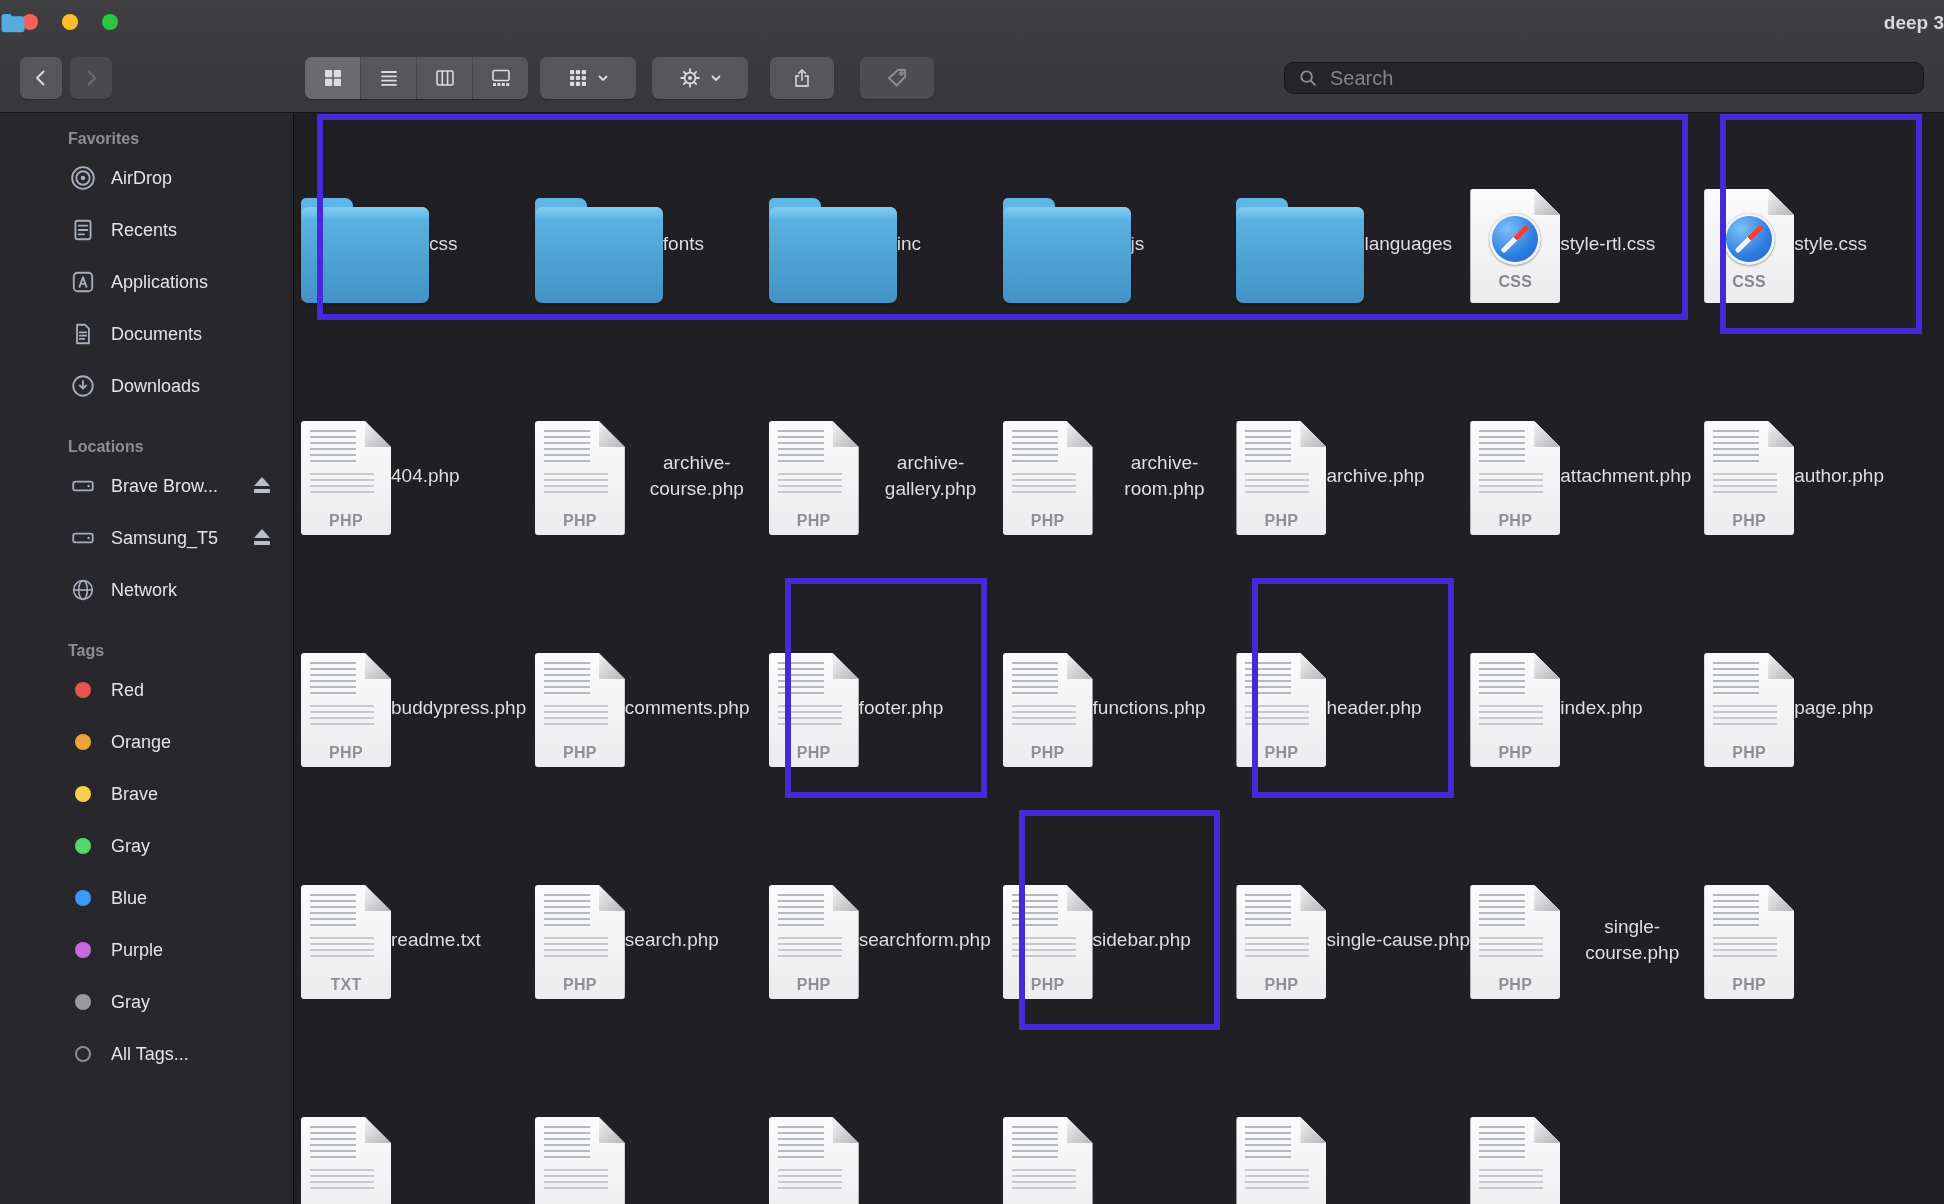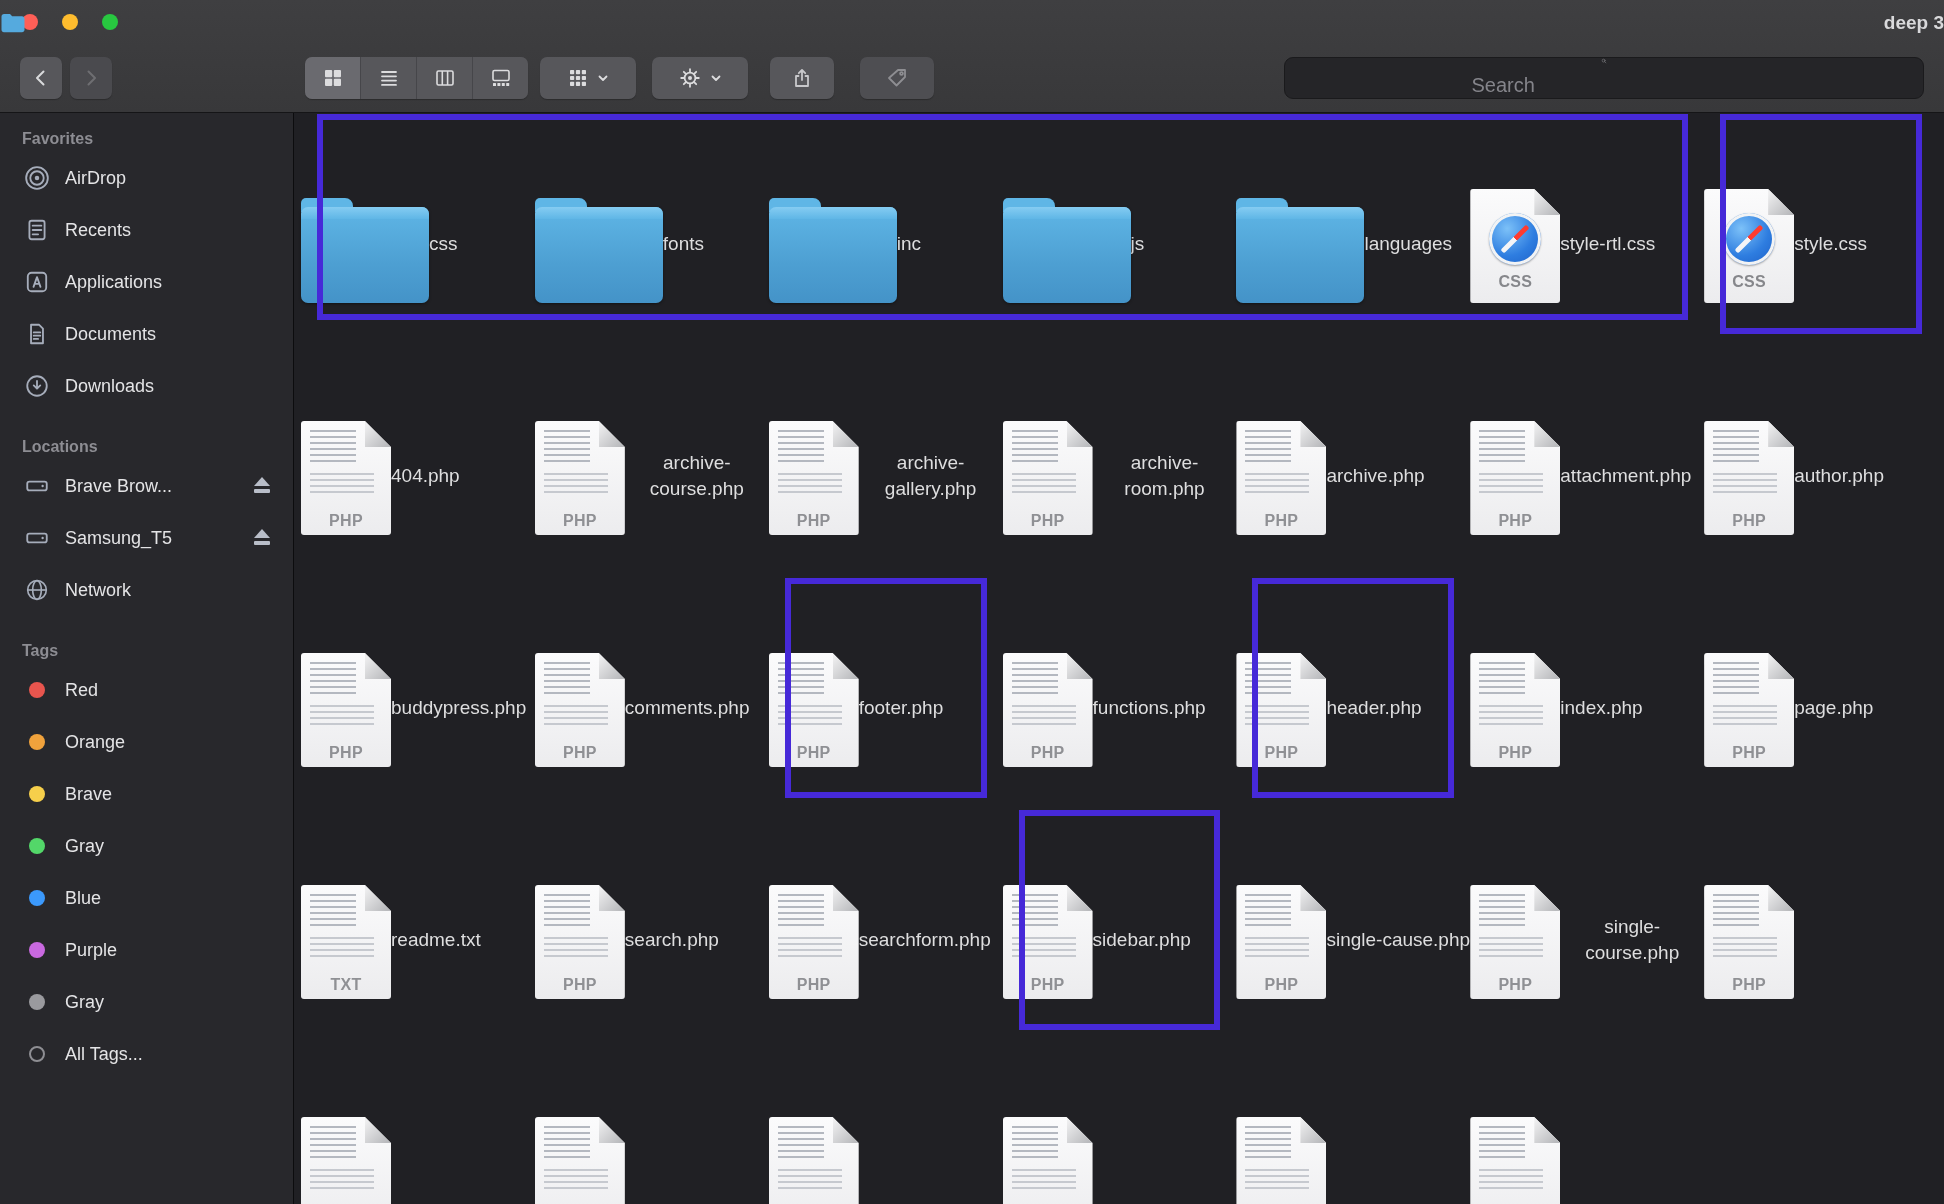--- a/index.html
+++ b/index.html
@@ -33,29 +33,29 @@
     box-shadow:0 1px 1px rgba(0,0,0,.25);}
   .nav-back{width:42px;}
   .nav-fwd{width:42px;margin-left:8px;background:#4a4a4e;}
   .seg-group{margin-left:193px;display:flex;gap:1px;background:#46464a;border-radius:7px;overflow:hidden;box-shadow:0 1px 1px rgba(0,0,0,.25);}
   .seg{width:55px;height:42px;background:#57575b;display:flex;align-items:center;justify-content:center;}
   .seg.active{background:#6a6a6f;}
   .drop-btn{margin-left:12px;width:96px;gap:7px;}
   .drop-btn.gear{margin-left:16px;}
   .share-btn{margin-left:22px;width:64px;}
   .tag-btn{margin-left:26px;width:74px;background:#4e4e52;}
-  .search{margin-left:auto;width:640px;height:42px;border-radius:9px;background:#252528;
-    border:1px solid #1a1a1c;display:flex;align-items:center;padding:0 12px;gap:9px;box-sizing:border-box;flex-direction:column;}
+  .search{margin-left:auto;width:640px;height:32px;border-radius:9px;background:#252528;
+    border:1px solid #1a1a1c;display:flex;align-items:center;padding:0 12px;gap:9px;box-sizing:border-box;}
   .search input{flex:1;background:transparent;border:none;outline:none;color:#ddd;font-size:20px;font-family:inherit;}
   .search input::placeholder{color:#84848a;}
   
   .sidebar{position:absolute;top:112px;left:0;width:294px;bottom:0;background:var(--sidebar-bg);
     border-right:1px solid #0c0c0e;box-sizing:border-box;padding-top:14px;overflow:hidden;z-index:5;}
   .section-title{font-size:16px;font-weight:700;color:#8d8d93;padding:4px 0 4px 22px;height:18px;}
-  .section{margin-bottom:22px;}
+  .section{margin-bottom:22px;padding-left:46px;}
   .side-item{display:flex;align-items:center;height:52px;padding-left:22px;gap:13px;color:#e4e4e6;font-size:18px;cursor:default;}
   .side-item .ic{width:30px;height:30px;display:flex;align-items:center;justify-content:center;flex:none;}
   .side-item .lbl{white-space:nowrap;overflow:hidden;text-overflow:ellipsis;}
   .eject{margin-left:auto;margin-right:20px;width:22px;height:20px;position:relative;flex:none;}
   .eject::before{content:"";position:absolute;left:3px;top:1px;border-left:8px solid transparent;border-right:8px solid transparent;border-bottom:9px solid #b9bec9;}
   .eject::after{content:"";position:absolute;left:3px;top:13px;width:16px;height:3.5px;background:#b9bec9;border-radius:1px;}
   .tag-dot{width:16px;height:16px;border-radius:50%;}
   .tag-dot.ring{background:transparent;border:2px solid #8e8e93;box-sizing:border-box;}
   
   .main{position:absolute;top:112px;left:295px;right:0;bottom:0;background:var(--content-bg);overflow:hidden;}

